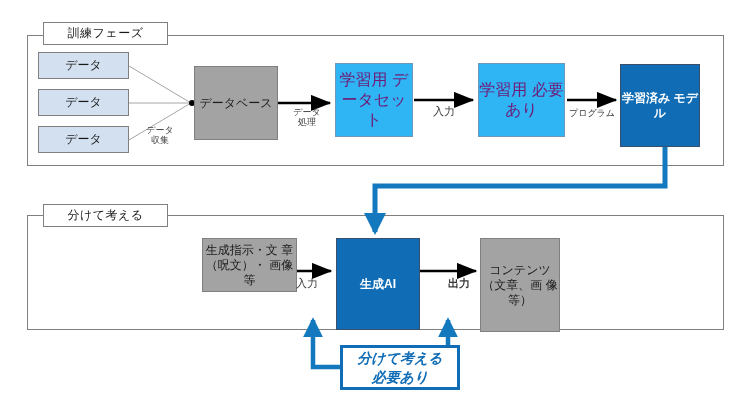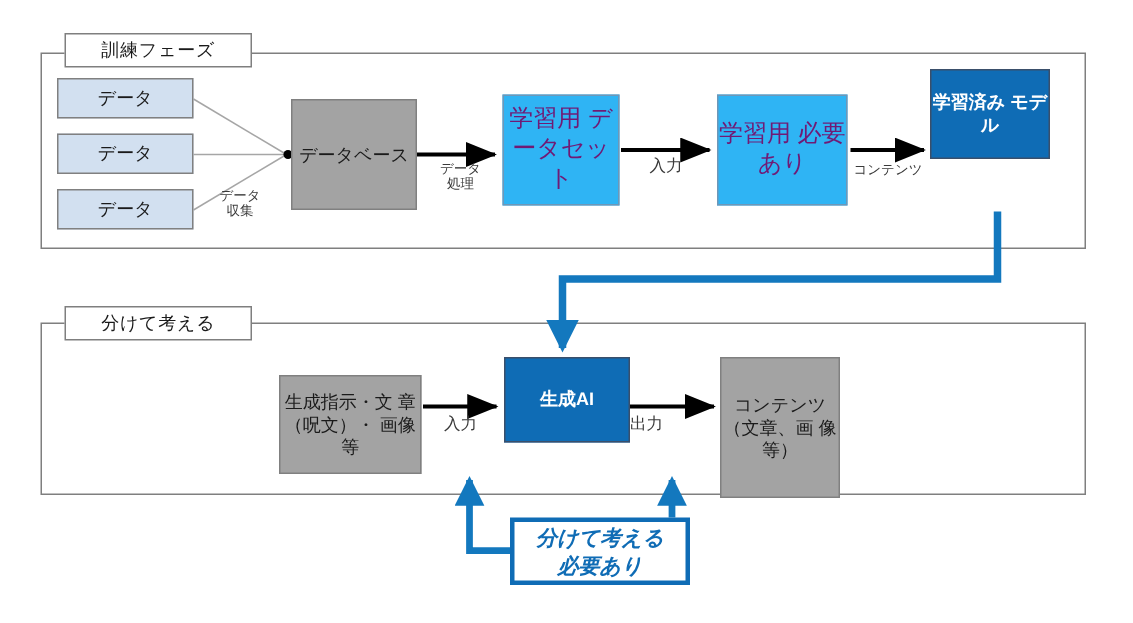--- a/index.html
+++ b/index.html
@@ -161,37 +161,37 @@
 処理</div>
 
   <div class="abs node node-cyan" style="left:335px; top:63px; width:78px; height:74px;">学習用
 データセット</div>
 
   <div class="abs edge-label" style="left:415px; top:105px; width:58px;">入力</div>
 
   <div class="abs node node-cyan" style="left:478px; top:63px; width:87px; height:74px;">学習用
 必要あり</div>
 
-  <div class="abs edge-label edge-label-sm" style="left:566px; top:108px; width:52px;">コンテンツ</div>
+  <div class="abs edge-label edge-label-sm" style="left:566px; top:108px; width:52px;">プログラム</div>
 
-  <div class="abs node node-darkblue" style="left:620px; top:46px; width:80px; height:60px;">学習済み
+  <div class="abs node node-darkblue" style="left:620px; top:64px; width:80px; height:83px;">学習済み
 モデル</div>
 
   <div class="abs phase-box" style="left:27px; top:215px; width:697px; height:115px;"></div>
   <div class="abs phase-label" style="left:43px; top:204px; width:125px; height:23px;">分けて考える</div>
 
-  <div class="abs node node-light" style="left:186px; top:238px; width:95px; height:66px;margin-top:12px;">生成指示・文
+  <div class="abs node node-light" style="left:202px; top:238px; width:95px; height:54px;">生成指示・文
 章（呪文）・
 画像等</div>
 
   <div class="abs edge-label" style="left:283px; top:277px; width:48px;">入力</div>
 
-  <div class="abs node node-darkblue" style="left:336px; top:238px; width:84px; height:57px;">生成AI</div>
+  <div class="abs node node-darkblue" style="left:336px; top:238px; width:84px; height:92px;">生成AI</div>
 
-  <div class="abs edge-label" style="left:404px; top:277px; width:54px;">出力</div>
+  <div class="abs edge-label" style="left:432px; top:277px; width:54px;font-weight:bold;">出力</div>
 
   <div class="abs node node-light" style="left:480px; top:238px; width:80px; height:94px;">コンテンツ
 （文章、画
 像等）</div>
 
   <div class="abs callout" style="left:340px; top:345px; width:120px; height:45px;">分けて考える
 必要あり</div>
 
 </div>
 

